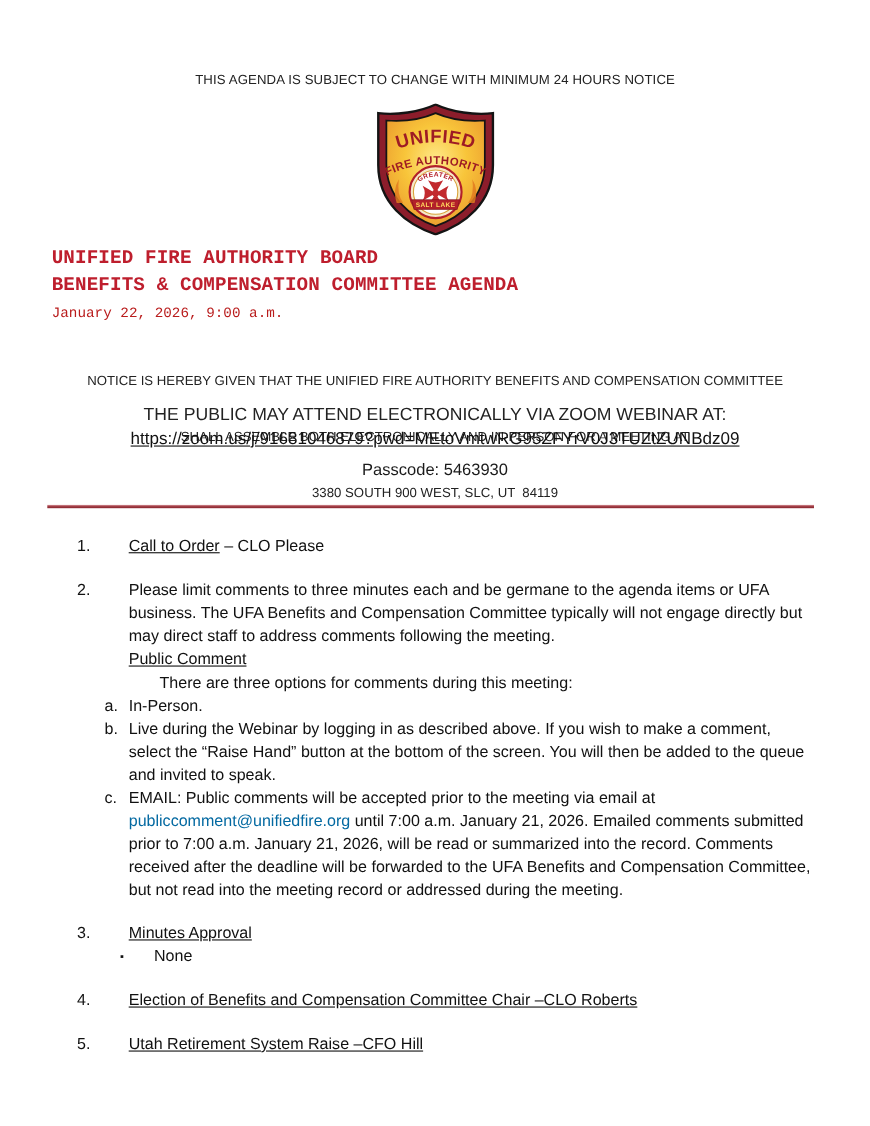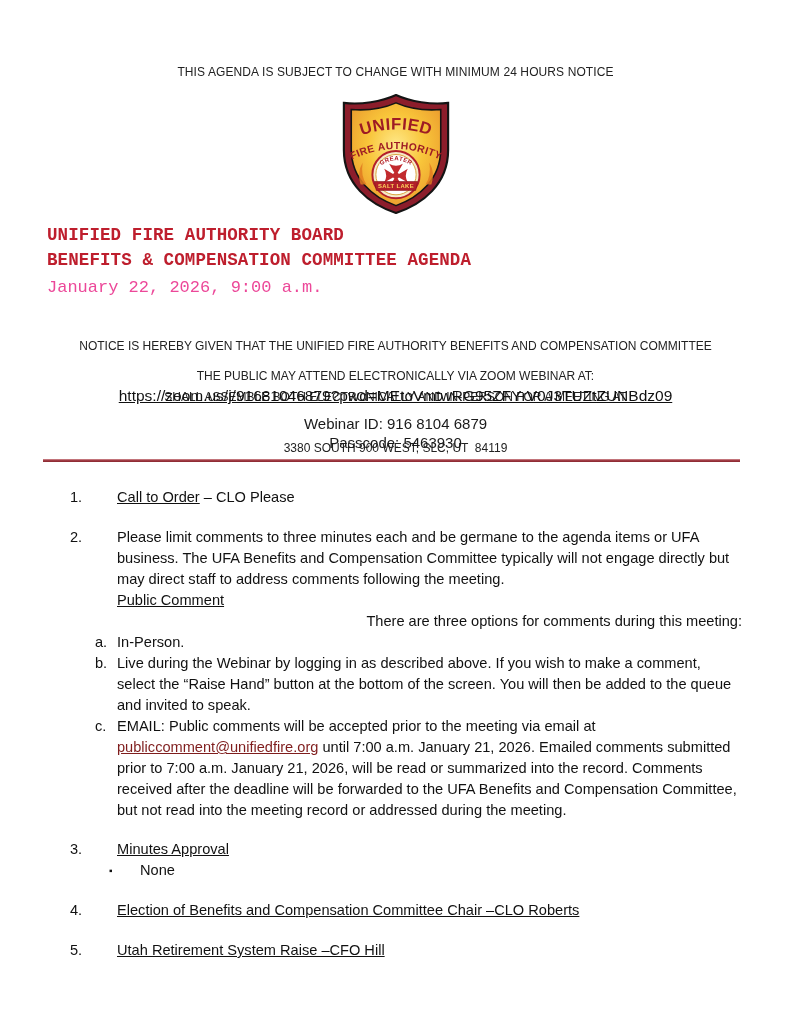--- a/index.html
+++ b/index.html
@@ -15,55 +15,55 @@
   .top-notice{
     position:absolute;top:65px;left:0;width:791px;
     text-align:center;font-size:12px;letter-spacing:0.1px;color:#222;
   }
   .logo-wrap{
     position:absolute;top:94px;left:50%;transform:translateX(-50%);
     width:118px;height:120px;
   }
   .header-block{position:absolute;top:223px;left:47px;line-height:1.45;font-family:Liberation Mono, monospace;}
   .title-line{font-size:17.5px;font-weight:bold;color:#BE1E2D;letter-spacing:0.1px;}
-  .date-line{font-size:17px;color:#ec4899;margin-top:2px;}
+  .date-line{font-size:13px;color:#b91c1c;margin-top:2px;}
   .notice-block{
     position:absolute;top:304px;left:0;width:791px;text-align:center;
     font-size:12px;line-height:17px;color:#222;white-space:pre-wrap;
   }
   .webinar-block{
     position:absolute;top:369px;left:0;width:791px;text-align:center;color:#1a1a1a;
   }
-  .webinar-intro{font-size:12px;margin-bottom:4px;color:#222;}
+  .webinar-intro{font-size:16px;margin-bottom:4px;color:#222;}
   .webinar-url{
     display:inline-block;font-size:15.5px;color:#111;
     text-decoration:underline;cursor:pointer;margin-bottom:9px;
   }
   .webinar-id,.webinar-pass{font-size:15px;line-height:19px;}
   .divider{
     position:absolute;top:459px;left:43px;width:697px;height:3px;
     background:linear-gradient(to bottom,#d49096 0%,#9A333B 55%,#8a2a32 100%);
   }
   .agenda{
     position:absolute;top:487px;left:70px;width:672px;
     font-size:14.6px;line-height:21px;color:#111;
   }
   .row{display:flex;align-items:flex-start;}
   .num{width:47px;flex:none;}
   .content{flex:1;min-width:0;}
   .u{text-decoration:underline;}
   .item-gap{margin-top:19px;}
   .item-gap-lg{margin-top:18px;}
-  .opts-intro{margin-left:28px;text-align:right;}
+  .opts-intro{margin-left:28px;}
   .sub-row{display:flex;margin-left:-22px;}
   .sub-num{width:22px;flex:none;}
   .sub-content{flex:1;min-width:0;}
   .bullet-row{display:flex;margin-left:-10px;}
   .bullet-glyph{width:31px;flex:none;font-size:10px;line-height:21px;padding-left:2px;}
-  .email-link{text-decoration:underline;color:#7f1d1d;cursor:pointer;}
+  .email-link{color:#0369a1;cursor:pointer;}
 </style>
 </head>
 <body>
 
 <div class="page">
 
   <div class="top-notice">THIS AGENDA IS SUBJECT TO CHANGE WITH MINIMUM 24 HOURS NOTICE</div>
 
   <div class="logo-wrap">
     <svg viewBox="0 0 120 122" width="118" height="120">
@@ -112,21 +112,20 @@
 
   <div class="notice-block">
     <div>NOTICE IS HEREBY GIVEN THAT THE UNIFIED FIRE AUTHORITY BENEFITS AND COMPENSATION COMMITTEE</div>
     <div>SHALL ASSEMBLE BOTH ELECTRONICALLY AND IN-PERSON FOR A MEETING AT</div>
     <div>3380 SOUTH 900 WEST, SLC, UT  84119</div>
   </div>
 
   <div class="webinar-block">
     <div class="webinar-intro">THE PUBLIC MAY ATTEND ELECTRONICALLY VIA ZOOM WEBINAR AT:</div>
     <div><a class="webinar-url">https://zoom.us/j/91681046879?pwd=MEtoVmtwRG95ZFYrV0J3TUZtZUNBdz09</a></div>
-    <div class="webinar-id">Webinar ID: 916 8104 6879</div>
     <div class="webinar-pass">Passcode: 5463930</div>
   </div>
 
   <div class="divider"></div>
 
   <div class="agenda">
 
     <div class="row">
       <div class="num">1.</div>
       <div class="content">

